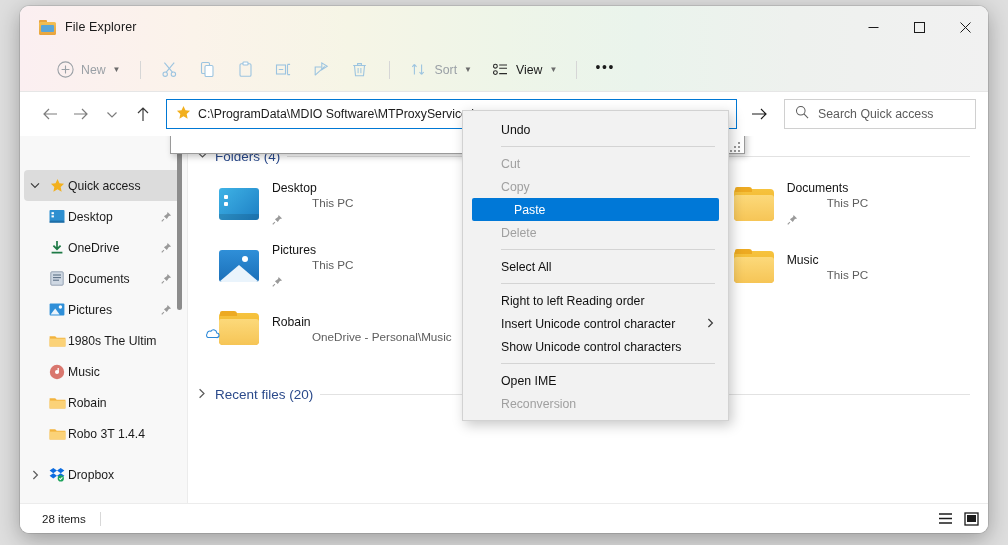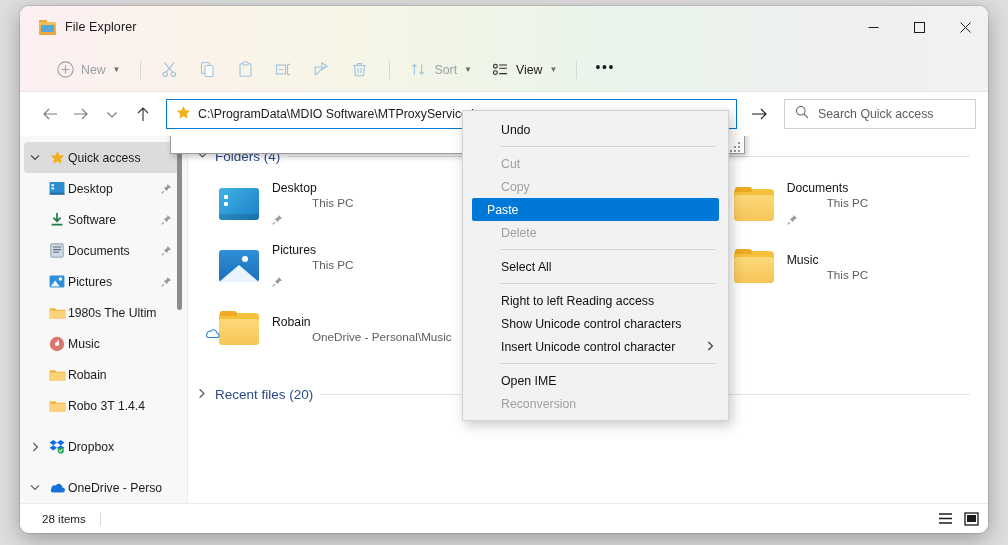--- a/index.html
+++ b/index.html
@@ -152,21 +152,21 @@
     border-right: 1px solid #ececec;
     padding-top: 6px;
     position: relative;
     overflow: hidden;
   }
   .side-item {
     height: 31px; display: flex; align-items: center;
     padding-right: 8px; cursor: default; border-radius: 4px;
     margin: 0 6px 0 4px;
   }
-  .side-item.selected { background: #dcdcdc; }
+  .side-item.selected { background: #dcdcdc; margin-top: 28px; }
   .side-expander {
     width: 22px; flex: 0 0 22px; display: flex; align-items: center; justify-content: center;
     color: #3c3c3c; font-size: 9px;
   }
   .side-ico { width: 22px; flex: 0 0 22px; display: flex; align-items: center; justify-content: center; }
   .side-label {
     flex: 1 1 auto; font-size: 12.2px; color: #1b1b1b;
     white-space: nowrap; overflow: hidden;
   }
   .side-pin { flex: 0 0 auto; width: 14px; display: flex; align-items: center; justify-content: center; }
@@ -262,21 +262,21 @@
     z-index: 40;
   }
   .ctx-item {
     height: 23px; display: flex; align-items: center;
     padding-left: 38px; padding-right: 14px;
     font-size: 12.3px; color: #101010; cursor: default;
     position: relative;
     text-align: center;
   }
   .ctx-item.disabled { color: #a0a0a0; }
-  .ctx-item.highlight { background: #0078d7; color: #ffffff; margin: 0 9px; padding-left: 15px; border-radius: 2px; }
+  .ctx-item.highlight { background: #0078d7; color: #ffffff; margin: 0 9px; padding-left: 42px; border-radius: 2px; }
   .ctx-item .submarker { position: absolute; right: 14px; font-size: 10px; color: #3a3a3a; }
   .ctx-sep { height: 1px; background: #d4d4d4; margin: 5px 13px 5px 38px; }
 
   
   #statusbar {
     height: 30px; flex: 0 0 30px;
     border-top: 1px solid #ececec;
     display: flex; align-items: center;
     padding: 0 4px 0 22px;
     background: #ffffff;
@@ -524,21 +524,21 @@
           </span>
         </div>
 
         <div class="side-item indent-1">
           <span class="side-ico">
             <svg width="16" height="15" viewBox="0 0 16 15">
                 <path d="M8 1 V9 M4.4 5.6 L8 9.2 L11.6 5.6" fill="none" stroke="#1e7a46" stroke-width="1.7"></path>
                 <line x1="2.6" y1="12.6" x2="13.4" y2="12.6" stroke="#1e7a46" stroke-width="1.7"></line>
               </svg>
           </span>
-          <span class="side-label">Software</span>
+          <span class="side-label">OneDrive</span>
           <span class="side-pin">
             <svg width="11" height="11" viewBox="0 0 12 12">
                 <path d="M7.2 1 L11 4.8 L8.6 5.4 L6.3 8.8 L3.2 5.7 L6.6 3.4 Z" fill="#9a9a9a"></path>
                 <line x1="3.2" y1="8.8" x2="0.8" y2="11.2" stroke="#9a9a9a" stroke-width="1.2"></line>
               </svg>
           </span>
         </div>
 
         <div class="side-item indent-1">
           <span class="side-ico">
@@ -873,33 +873,33 @@
         <span>Delete</span>
       </div>
     <div class="ctx-sep"></div>
 
     <div class="ctx-item">
         <span>Select All</span>
       </div>
     <div class="ctx-sep"></div>
 
     <div class="ctx-item">
-        <span>Right to left Reading access</span>
-      </div>
-    <div class="ctx-item">
-        <span>Show Unicode control characters</span>
+        <span>Right to left Reading order</span>
       </div>
     <div class="ctx-item">
       <span>Insert Unicode control character</span>
       <span class="submarker">
         <svg width="7" height="10" viewBox="0 0 7 10">
             <path d="M1.4 1 L5.4 5 L1.4 9" fill="none" stroke="#3a3a3a" stroke-width="1.2"></path>
           </svg>
       </span>
     </div>
+    <div class="ctx-item">
+        <span>Show Unicode control characters</span>
+      </div>
     <div class="ctx-sep"></div>
 
     <div class="ctx-item">
         <span>Open IME</span>
       </div>
     <div class="ctx-item disabled">
         <span>Reconversion</span>
       </div>
   </div>
 

